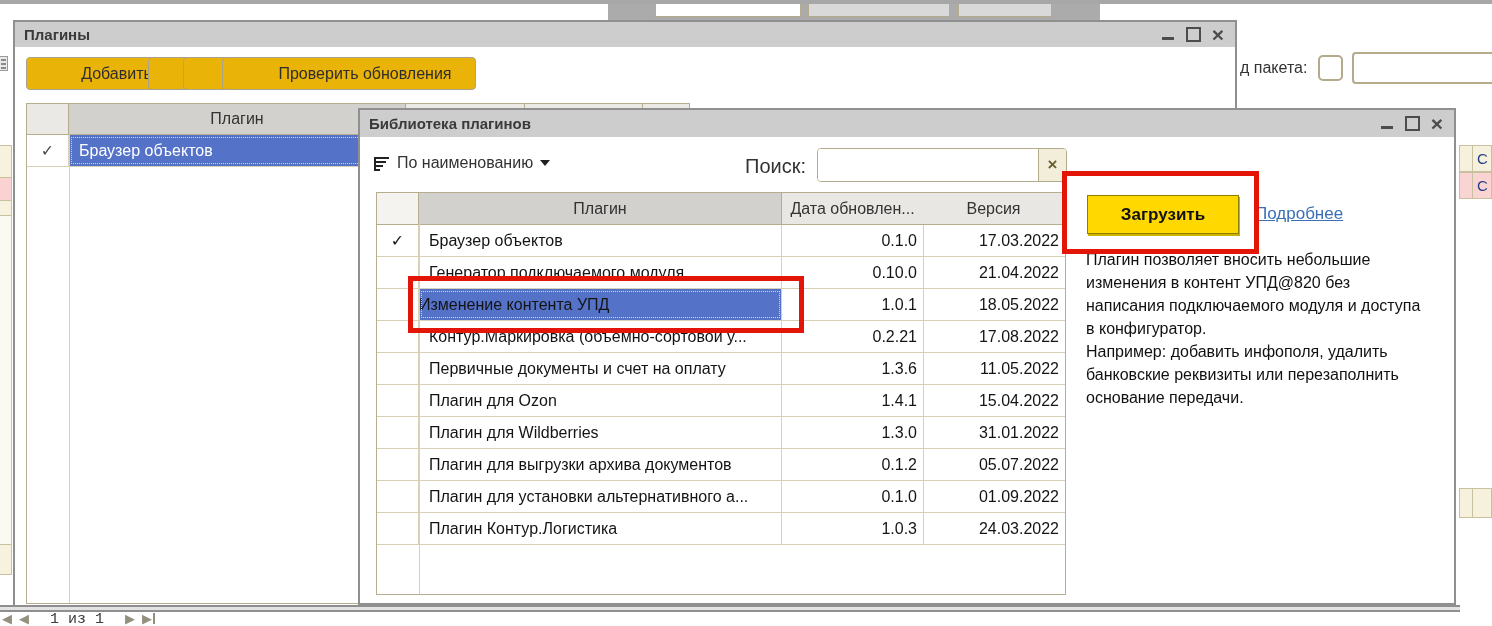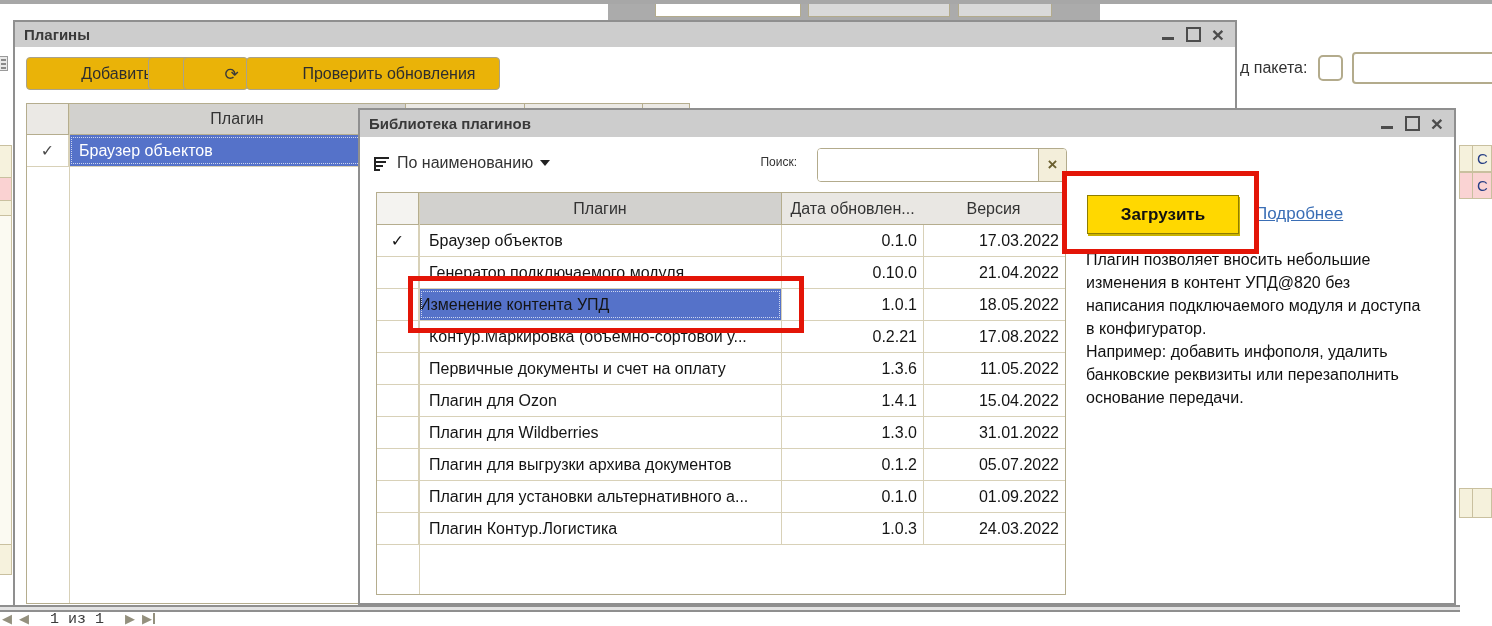--- a/index.html
+++ b/index.html
@@ -64,21 +64,21 @@
   .pager .pg-num{margin:0 14px;font-family:Liberation Mono, monospace;}
 
   
   .dialog{left:358px;top:108px;width:1098px;height:497px;z-index:10;}
   .dialog .titlebar{height:27px;}
   .sort-icon{left:14px;top:47px;width:17px;height:14px;}
   .sort-icon b{position:absolute;left:0;top:0;width:2px;height:14px;background:#222;}
   .sort-icon i{position:absolute;left:0;height:2px;background:#222;}
   .sort-label{left:37px;top:44px;font-size:16px;color:#333;display:flex;align-items:center;gap:7px;}
   .caret-down{width:0;height:0;border-left:5px solid transparent;border-right:5px solid transparent;border-top:6px solid #222;}
-  .search-label{left:385px;top:45px;width:52px;text-align:right;font-size:12px;color:#333;}
+  .search-label{left:385px;top:45px;width:52px;text-align:right;font-size:20px;color:#333;}
   .search-box{left:457px;top:38px;width:250px;height:34px;border:1px solid #b3ab8c;border-radius:4px;
     background:#fff;display:flex;overflow:hidden;}
   .search-box input{flex:1;border:none;outline:none;font-size:15px;padding:0 6px;font-family:inherit;background:#fff;}
   .search-clear{width:27px;background:#f3eeda;border-left:1px solid #b3ab8c;display:flex;align-items:center;
     justify-content:center;font-weight:bold;font-size:17px;color:#6b6030;}
 
   .dtable{position:absolute;left:16px;top:82px;width:688px;height:401px;border:1px solid #b5ad8e;background:#fff;}
   .dtable .hdr{display:flex;height:31px;border-bottom:1px solid #b5ad8e;}
   .dtable .hdr div{box-sizing:border-box;border-right:1px solid #b5ad8e;display:flex;align-items:center;
     justify-content:center;font-size:16px;color:#333;background:#e9e7e3;}
@@ -154,21 +154,21 @@
       </span>
     </div>
 
     <div class="btn" style="left:11px;top:35px;width:115px;height:31px;">Добавить</div>
     <div class="btn" style="left:133px;top:35px;width:30px;height:31px;">
         <span class="x-glyph">×</span>
       </div>
     <div class="btn" style="left:168px;top:35px;width:31px;height:31px;">
         <span class="refresh-glyph">⟳</span>
       </div>
-    <div class="btn" style="left:207px;top:35px;width:220px;height:31px;margin-left:24px;">Проверить обновления</div>
+    <div class="btn" style="left:207px;top:35px;width:220px;height:31px;">Проверить обновления</div>
 
     <div class="ptable">
       <div class="hdr">
         <div style="width:42px;"></div>
         <div class="h-name" style="width:337px;">Плагин</div>
         <div style="width:119px;"></div>
         <div style="width:118px;"></div>
         <div style="width:46px;border-right:none;"></div>
       </div>
       <div class="row">

